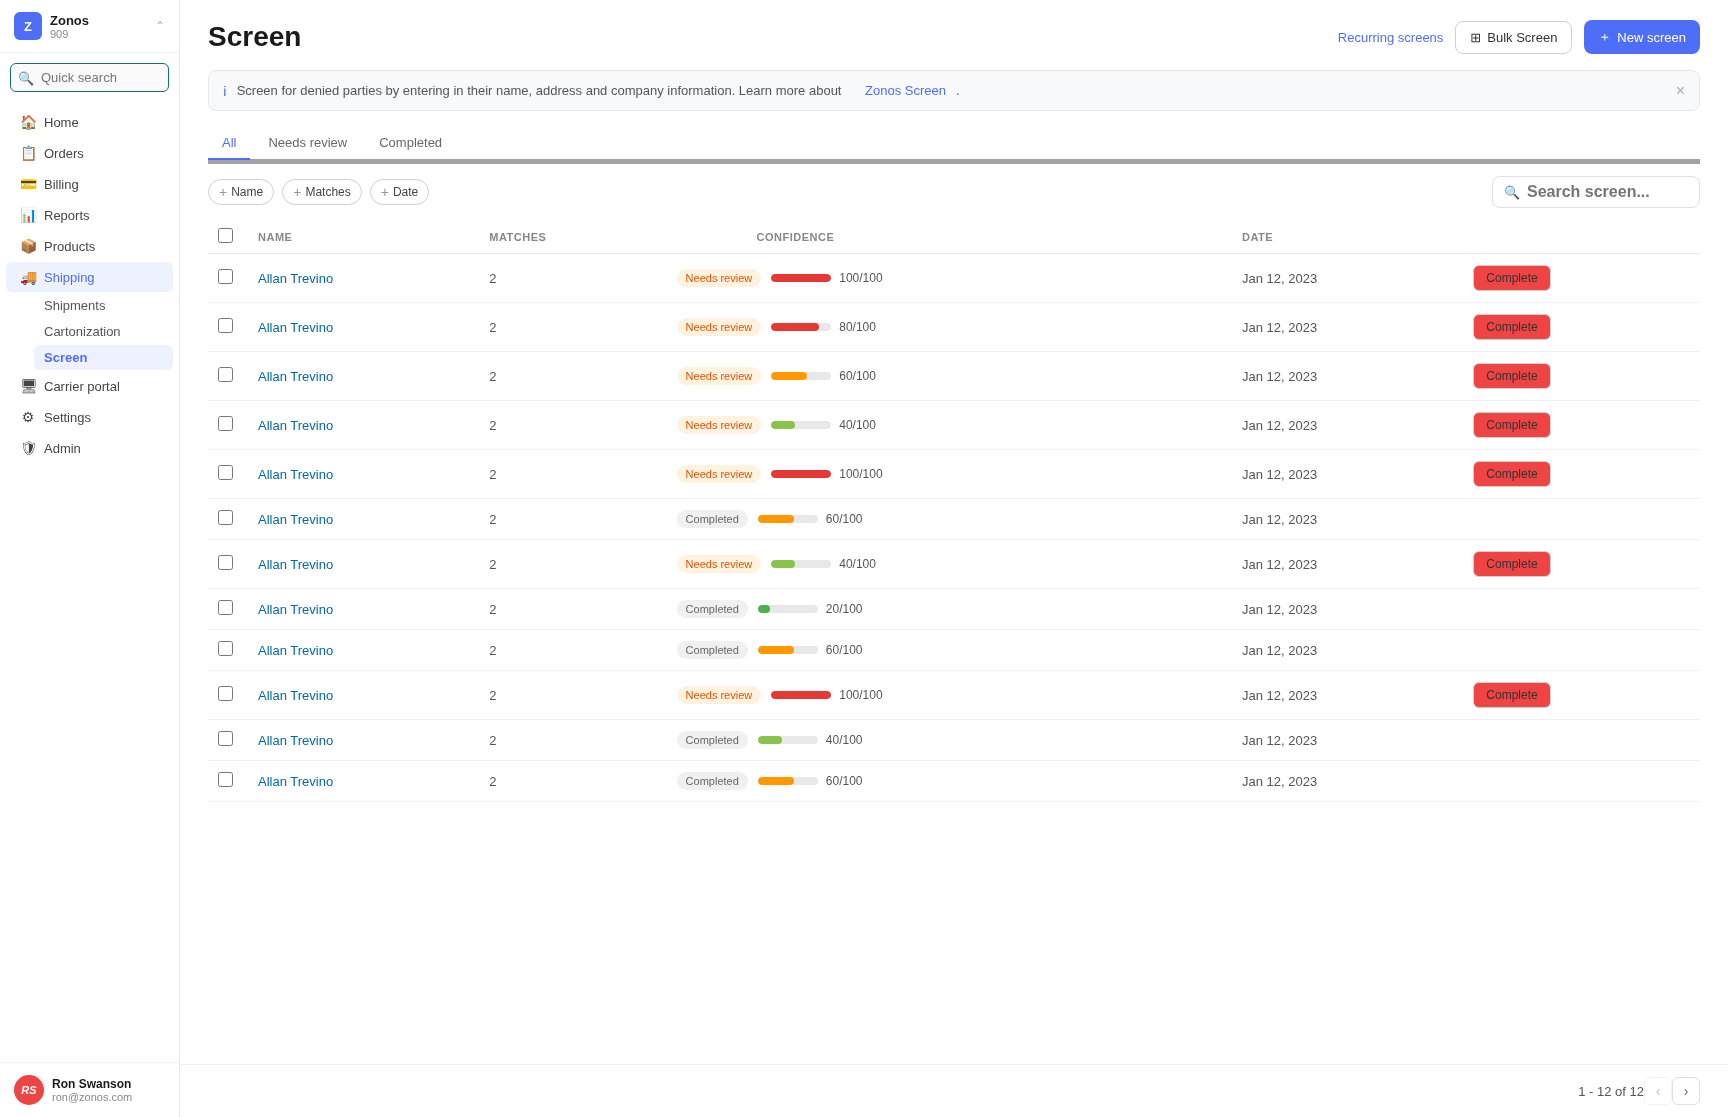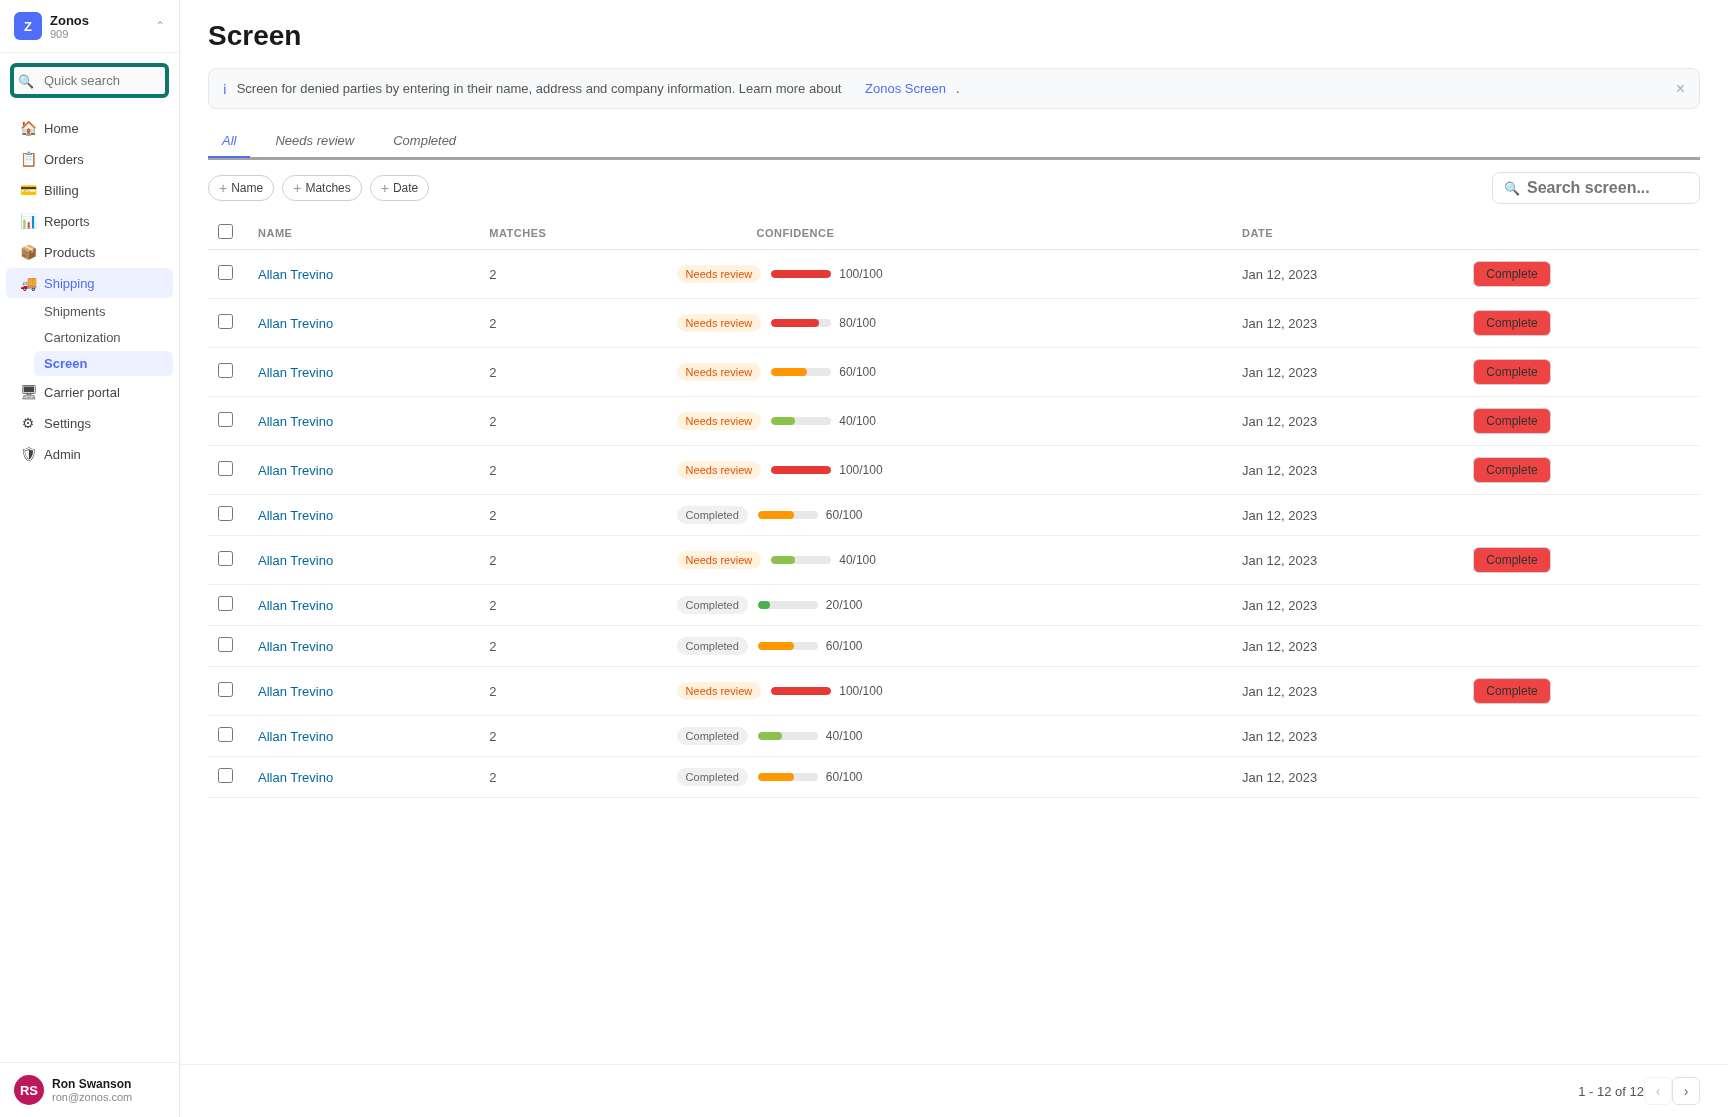--- a/index.html
+++ b/index.html
@@ -7,53 +7,53 @@
 
     
     .sidebar { width: 180px; min-width: 180px; background: #fff; border-right: 1px solid #e8e8e8; display: flex; flex-direction: column; height: 100vh; overflow-y: auto; }
     .sidebar-header { padding: 12px 14px; display: flex; align-items: center; gap: 8px; border-bottom: 1px solid #f0f0f0; }
     .sidebar-logo { width: 28px; height: 28px; background: #4f6ef7; border-radius: 6px; display: flex; align-items: center; justify-content: center; color: white; font-weight: 700; font-size: 13px; flex-shrink: 0; }
     .sidebar-org { display: flex; flex-direction: column; }
     .sidebar-org-name { font-weight: 600; font-size: 13px; }
     .sidebar-org-id { font-size: 11px; color: #888; }
     .sidebar-chevron { margin-left: auto; color: #aaa; font-size: 12px; }
     .sidebar-search { margin: 10px 10px; }
-    .sidebar-search input { width: 100%; padding: 6px 10px 6px 30px; border: 4px solid #0f766e; border-radius: 6px; font-size: 13px; color: #666; background: #fafafa; outline: none; }
+    .sidebar-search input { width: 100%; padding: 6px 10px 6px 30px; border: 1px solid #0f766e; border-radius: 6px; font-size: 13px; color: #666; background: #fafafa; outline: none; }
     .sidebar-search-wrap { position: relative; }
     .sidebar-search-wrap .search-ic { position: absolute; left: 8px; top: 50%; transform: translateY(-50%); color: #aaa; font-size: 13px; }
     .sidebar-nav { flex: 1; padding: 4px 0; }
     .nav-item { display: flex; align-items: center; gap: 8px; padding: 7px 14px; cursor: pointer; border-radius: 6px; margin: 1px 6px; color: #444; font-size: 13px; }
     .nav-item.active-section { background: #eef1ff; color: #4f6ef7; }
     .nav-icon { width: 16px; text-align: center; font-size: 14px; color: inherit; }
     .nav-sub { padding-left: 28px; }
     .nav-sub-item { padding: 5px 14px 5px 10px; cursor: pointer; border-radius: 6px; margin: 1px 6px; color: #555; font-size: 13px; }
     .nav-sub-item.active { background: #eef1ff; color: #4f6ef7; font-weight: 600; }
     .sidebar-user { padding: 12px 14px; border-top: 1px solid #f0f0f0; display: flex; align-items: center; gap: 8px; }
-    .avatar { width: 30px; height: 30px; border-radius: 50%; background: #be185d; overflow: hidden; display: flex; align-items: center; justify-content: center; font-size: 13px; font-weight: 600; color: white; flex-shrink: 0; }
+    .avatar { width: 30px; height: 30px; border-radius: 50%; background: #ef4444; overflow: hidden; display: flex; align-items: center; justify-content: center; font-size: 11px; font-weight: 600; color: white; flex-shrink: 0; font-style: italic; }
     .user-info { display: flex; flex-direction: column; }
     .user-name { font-size: 12px; font-weight: 600; }
     .user-email { font-size: 11px; color: #888; }
 
     
     .main { flex: 1; display: flex; flex-direction: column; overflow: hidden; background: #fff; }
     .main-header { padding: 20px 28px 0 28px; display: flex; align-items: center; justify-content: space-between; }
     .page-title { font-size: 28px; font-weight: 700; color: #1a1a1a; }
     .header-actions { display: flex; align-items: center; gap: 12px; }
     .recurring-btn { color: #4f6ef7; font-size: 13px; cursor: pointer; background: none; border: none; font-family: inherit; }
     .bulk-btn { display: flex; align-items: center; gap: 6px; padding: 8px 14px; border: 1px solid #d0d0d0; border-radius: 8px; background: #fff; font-size: 13px; cursor: pointer; color: #333; font-family: inherit; }
     .new-btn { display: flex; align-items: center; gap: 6px; padding: 8px 14px; border: none; border-radius: 8px; background: #4f6ef7; font-size: 13px; cursor: pointer; color: #fff; font-family: inherit; font-weight: 500; }
 
     
     .info-banner { margin: 16px 28px 0 28px; background: #f8f9fa; border: 1px solid #e8e8e8; border-radius: 8px; padding: 10px 14px; display: flex; align-items: center; gap: 10px; font-size: 13px; color: #555; }
     .info-icon { color: #4f6ef7; font-size: 14px; flex-shrink: 0; }
     .info-link { color: #4f6ef7; cursor: pointer; }
     .info-close { margin-left: auto; cursor: pointer; color: #aaa; font-size: 16px; }
 
     
-    .tabs { margin: 16px 28px 0 28px; display: flex; gap: 11px; border-bottom: 3px solid #a3a3a3; font-style: italic; }
+    .tabs { margin: 16px 28px 0 28px; display: flex; gap: 4px; border-bottom: 5px solid #a3a3a3; }
     .tab { padding: 8px 14px; font-size: 13px; cursor: pointer; color: #666; border-bottom: 2px solid transparent; margin-bottom: -1px; }
     .tab.active { color: #4f6ef7; border-bottom-color: #4f6ef7; font-weight: 500; }
 
     
     .filters-row { margin: 12px 28px; display: flex; align-items: center; justify-content: space-between; }
     .filters-left { display: flex; gap: 8px; }
     .filter-chip { display: flex; align-items: center; gap: 4px; padding: 4px 10px; border: 1px solid #d0d0d0; border-radius: 20px; font-size: 12px; color: #444; cursor: pointer; background: #fff; }
     .filter-chip .chip-plus { color: #999; font-size: 14px; }
     .search-box { display: flex; align-items: center; gap: 6px; padding: 6px 12px; border: 1px solid #e0e0e0; border-radius: 8px; background: #fff; min-width: 200px; }
     .search-box input { border: none; outline: none; font-size: 16px; color: #999; background: transparent; width: 160px; font-family: inherit; font-weight: bold; }
@@ -155,20 +155,31 @@
     <div class="user-info">
       <span class="user-name">Ron Swanson</span>
       <span class="user-email">ron@zonos.com</span>
     </div>
   </div>
 </div>
 
 <div class="main">
   <div class="main-header">
     <h1 class="page-title">Screen</h1>
+    <div class="header-actions">
+      <button class="recurring-btn">Recurring screens</button>
+      <button class="bulk-btn">
+        <span>⊞</span>
+        <span>Bulk Screen</span>
+      </button>
+      <button class="new-btn">
+        <span>＋</span>
+        <span>New screen</span>
+      </button>
+    </div>
   </div>
 
   <div class="info-banner">
     <span class="info-icon">ℹ</span>
     <span>Screen for denied parties by entering in their name, address and company information. Learn more about</span>
     &nbsp;
     <span class="info-link">Zonos Screen</span><span>.</span>
     <span class="info-close">×</span>
   </div>
 

